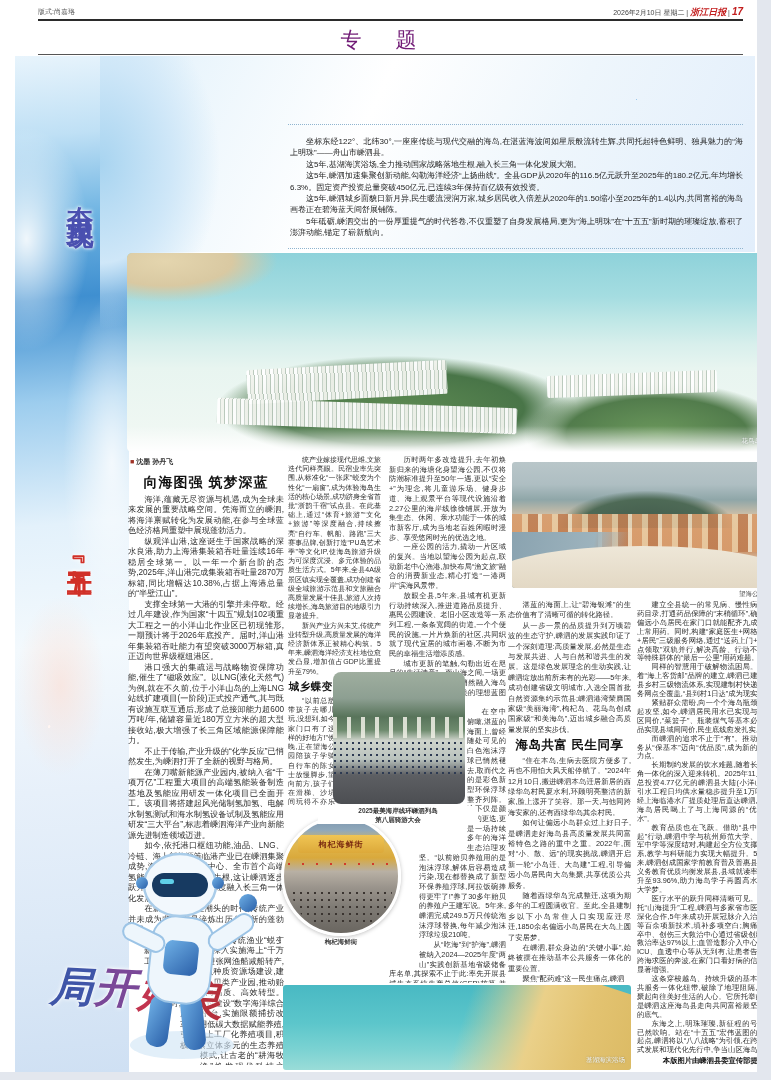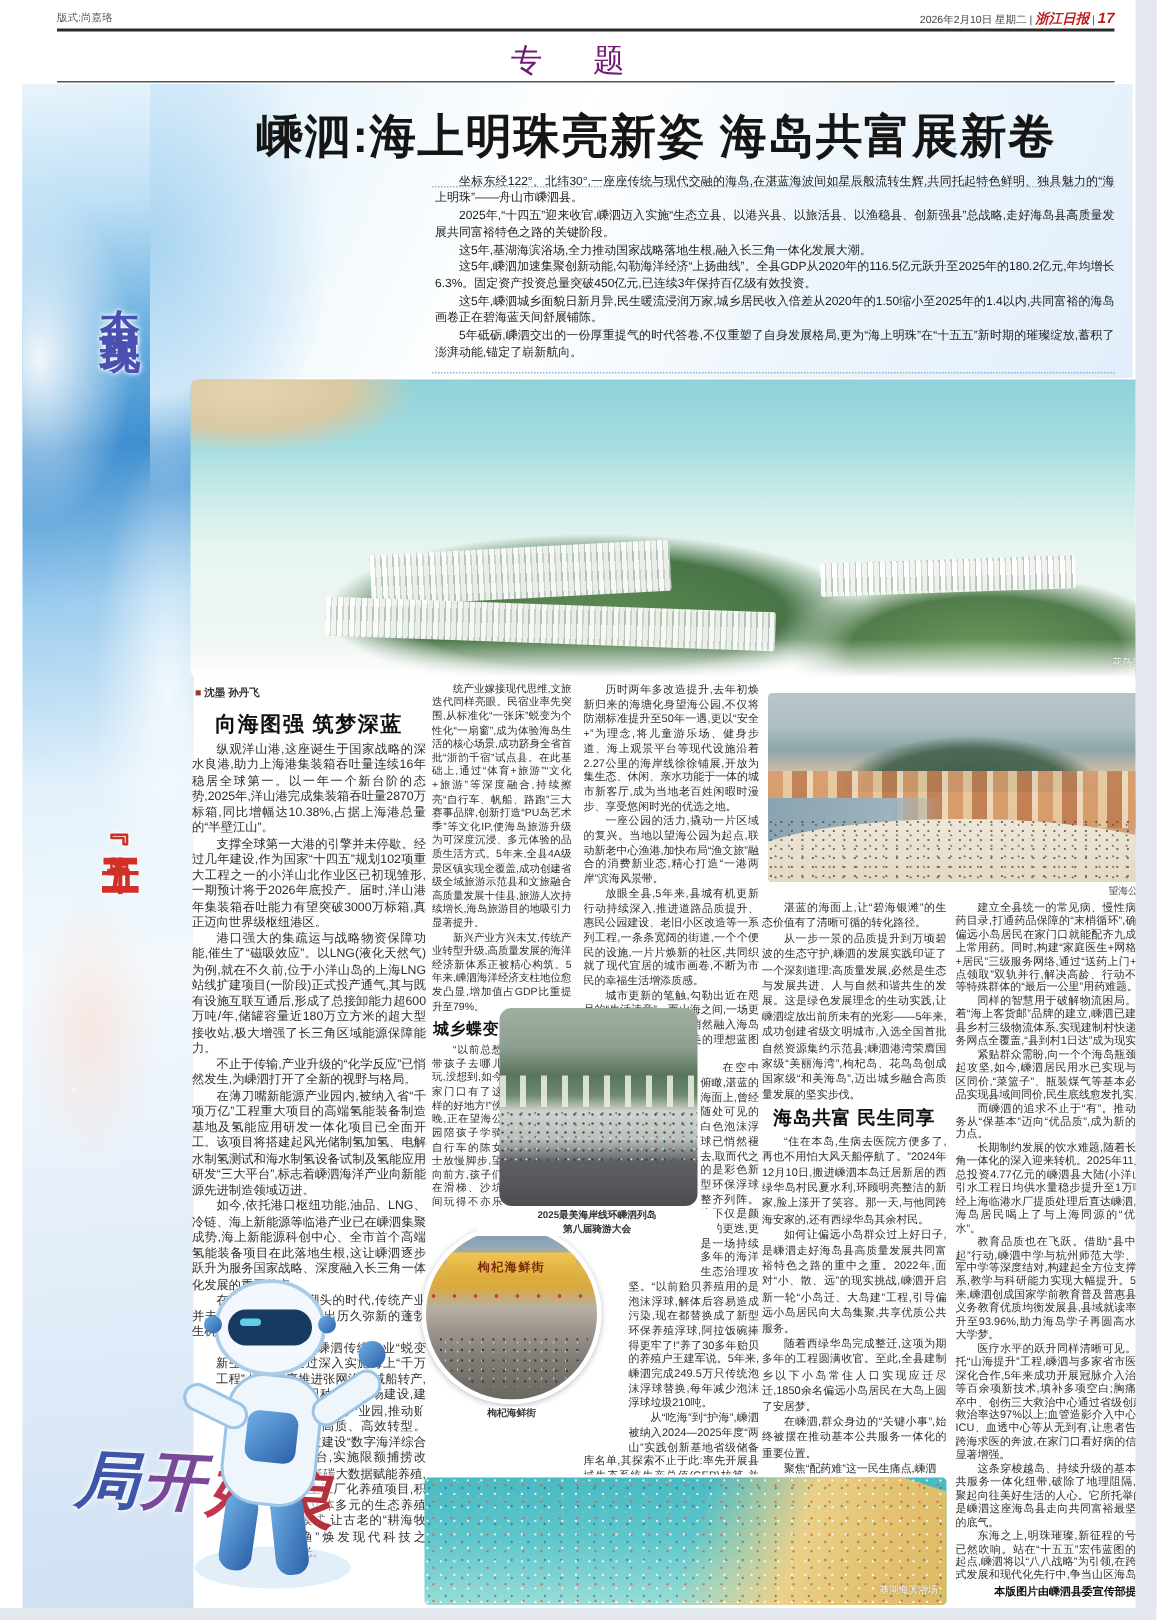--- a/index.html
+++ b/index.html
@@ -37,21 +37,21 @@
   .vb2{writing-mode:vertical-rl;text-orientation:upright;font-size:25px;font-weight:900;color:#d03028;
        letter-spacing:2px;text-shadow:0 0 2px #fff,0 0 4px #fff;position:absolute;left:30px;top:368px;}
   .vb3{writing-mode:vertical-rl;font-family:"DejaVu Serif",serif;font-weight:bold;font-style:italic;
        font-size:42px;position:absolute;left:18px;top:758px;letter-spacing:2px;
        text-shadow:0 0 2px #fff,0 0 5px #fff;transform:rotate(3deg);}
   .vb3 span{display:block;line-height:1.05;}
   
   .headline{position:absolute;top:70px;left:130px;width:615px;text-align:center;
     font-size:31px;font-weight:900;color:#151515;letter-spacing:1px;z-index:2;}
   .dotted{position:absolute;left:288px;right:14px;border-top:1.5px dotted #8fb4cf;z-index:2;}
-  .lead{position:absolute;top:115px;left:290px;width:453px;z-index:2;font-size:8px;line-height:11.4px;color:#1c1c1c;}
+  .lead{position:absolute;top:136px;left:290px;width:453px;z-index:2;font-size:8px;line-height:11.4px;color:#1c1c1c;}
   .lead p{margin:0;text-indent:2em;text-align:justify;}
   
   .ph{position:absolute;border-radius:5px;overflow:hidden;z-index:5;}
   .aerial{top:253px;left:127px;width:638px;height:199px;
     background:linear-gradient(180deg,#8ed2da 0%,#a5dde1 22%,#bfe7e6 34%,#d8efec 46%,#e8f5f0 58%,#f2f8f4 100%);}
   .aerial .sand{position:absolute;top:0;left:0;width:210px;height:80px;
     background:radial-gradient(ellipse 150px 55px at 18% 10%,#e4d5ae 0%,#d9c9a2 45%,transparent 75%);}
   .aerial .hill1{position:absolute;top:58px;left:60px;width:420px;height:150px;
     background:radial-gradient(ellipse 55% 45% at 50% 65%,#5d8a52 0%,#497548 55%,transparent 78%);}
   .aerial .hill2{position:absolute;top:90px;left:380px;width:300px;height:130px;
@@ -159,25 +159,23 @@
     <div class="vb1">奋力实现</div>
     <div class="vb2">『十五五』</div>
     <div class="vb3">
       <span style="color:#b5303c">良</span>
       <span style="color:#c23550">好</span>
       <span style="color:#7a4898">开</span>
       <span style="color:#3f55a8">局</span>
     </div>
   </div>
 
-  <div class="headline">嵊泗:海上明珠亮新姿 海岛共富展新卷</div>
   <div class="dotted" style="top:124px"></div>
   <div class="lead">
       <p>坐标东经122°、北纬30°,一座座传统与现代交融的海岛,在湛蓝海波间如星辰般流转生辉,共同托起特色鲜明、独具魅力的“海上明珠”——舟山市嵊泗县。</p>
-      <p>2025年,“十四五”迎来收官,嵊泗迈入实施“生态立县、以港兴县、以旅活县、以渔稳县、创新强县”总战略,走好海岛县高质量发展共同富裕特色之路的关键阶段。</p>
       <p>这5年,基湖海滨浴场,全力推动国家战略落地生根,融入长三角一体化发展大潮。</p>
       <p>这5年,嵊泗加速集聚创新动能,勾勒海洋经济“上扬曲线”。全县GDP从2020年的116.5亿元跃升至2025年的180.2亿元,年均增长6.3%。固定资产投资总量突破450亿元,已连续3年保持百亿级有效投资。</p>
       <p>这5年,嵊泗城乡面貌日新月异,民生暖流浸润万家,城乡居民收入倍差从2020年的1.50缩小至2025年的1.4以内,共同富裕的海岛画卷正在碧海蓝天间舒展铺陈。</p>
       <p>5年砥砺,嵊泗交出的一份厚重提气的时代答卷,不仅重塑了自身发展格局,更为“海上明珠”在“十五五”新时期的璀璨绽放,蓄积了澎湃动能,锚定了崭新航向。</p>
     </div>
   <div class="dotted" style="top:248px"></div>
 
   <div class="ph aerial">
     <div class="sand"></div>
     <div class="hill1"></div>
@@ -199,20 +197,21 @@
   <div class="cap-plain" style="top:590px;left:640px;width:125px;text-align:right;">望海公园</div>
 
   <div class="byline">
     <span class="sq">■</span>
     <span>沈墨 孙丹飞</span>
   </div>
 
   <div class="col col1">
     <div class="h-sec h1sec">向海图强 筑梦深蓝</div>
     <div>
+        <p>海洋,蕴藏无尽资源与机遇,成为全球未来发展的重要战略空间。凭海而立的嵊泗,将海洋禀赋转化为发展动能,在参与全球蓝色经济格局重塑中展现蓬勃活力。</p>
         <p>纵观洋山港,这座诞生于国家战略的深水良港,助力上海港集装箱吞吐量连续16年稳居全球第一。以一年一个新台阶的态势,2025年,洋山港完成集装箱吞吐量2870万标箱,同比增幅达10.38%,占据上海港总量的“半壁江山”。</p>
         <p>支撑全球第一大港的引擎并未停歇。经过几年建设,作为国家“十四五”规划102项重大工程之一的小洋山北作业区已初现雏形,一期预计将于2026年底投产。届时,洋山港年集装箱吞吐能力有望突破3000万标箱,真正迈向世界级枢纽港区。</p>
         <p>港口强大的集疏运与战略物资保障功能,催生了“磁吸效应”。以LNG(液化天然气)为例,就在不久前,位于小洋山岛的上海LNG站线扩建项目(一阶段)正式投产通气,其与既有设施互联互通后,形成了总接卸能力超600万吨/年,储罐容量近180万立方米的超大型接收站,极大增强了长三角区域能源保障能力。</p>
         <p>不止于传输,产业升级的“化学反应”已悄然发生,为嵊泗打开了全新的视野与格局。</p>
         <p>在薄刀嘴新能源产业园内,被纳入省“千项万亿”工程重大项目的高端氢能装备制造基地及氢能应用研发一体化项目已全面开工。该项目将搭建起风光储制氢加氢、电解水制氢测试和海水制氢设备试制及氢能应用研发“三大平台”,标志着嵊泗海洋产业向新能源先进制造领域迈进。</p>
         <p>如今,依托港口枢纽功能,油品、LNG、冷链、海上新能源等临港产业已在嵊泗集聚成势,海上新能源科创中心、全市首个高端氢能装备项目在此落地生根,这让嵊泗逐步跃升为服务国家战略、深度融入长三角一体化发展的重要节点。</p>
         <p>在新兴产业竞立潮头的时代,传统产业并未成为背景,而是淬炼出历久弥新的蓬勃生机。</p>
       </div>
     <div>
       <span class="sp" style="width:16px;height:40px"></span>

